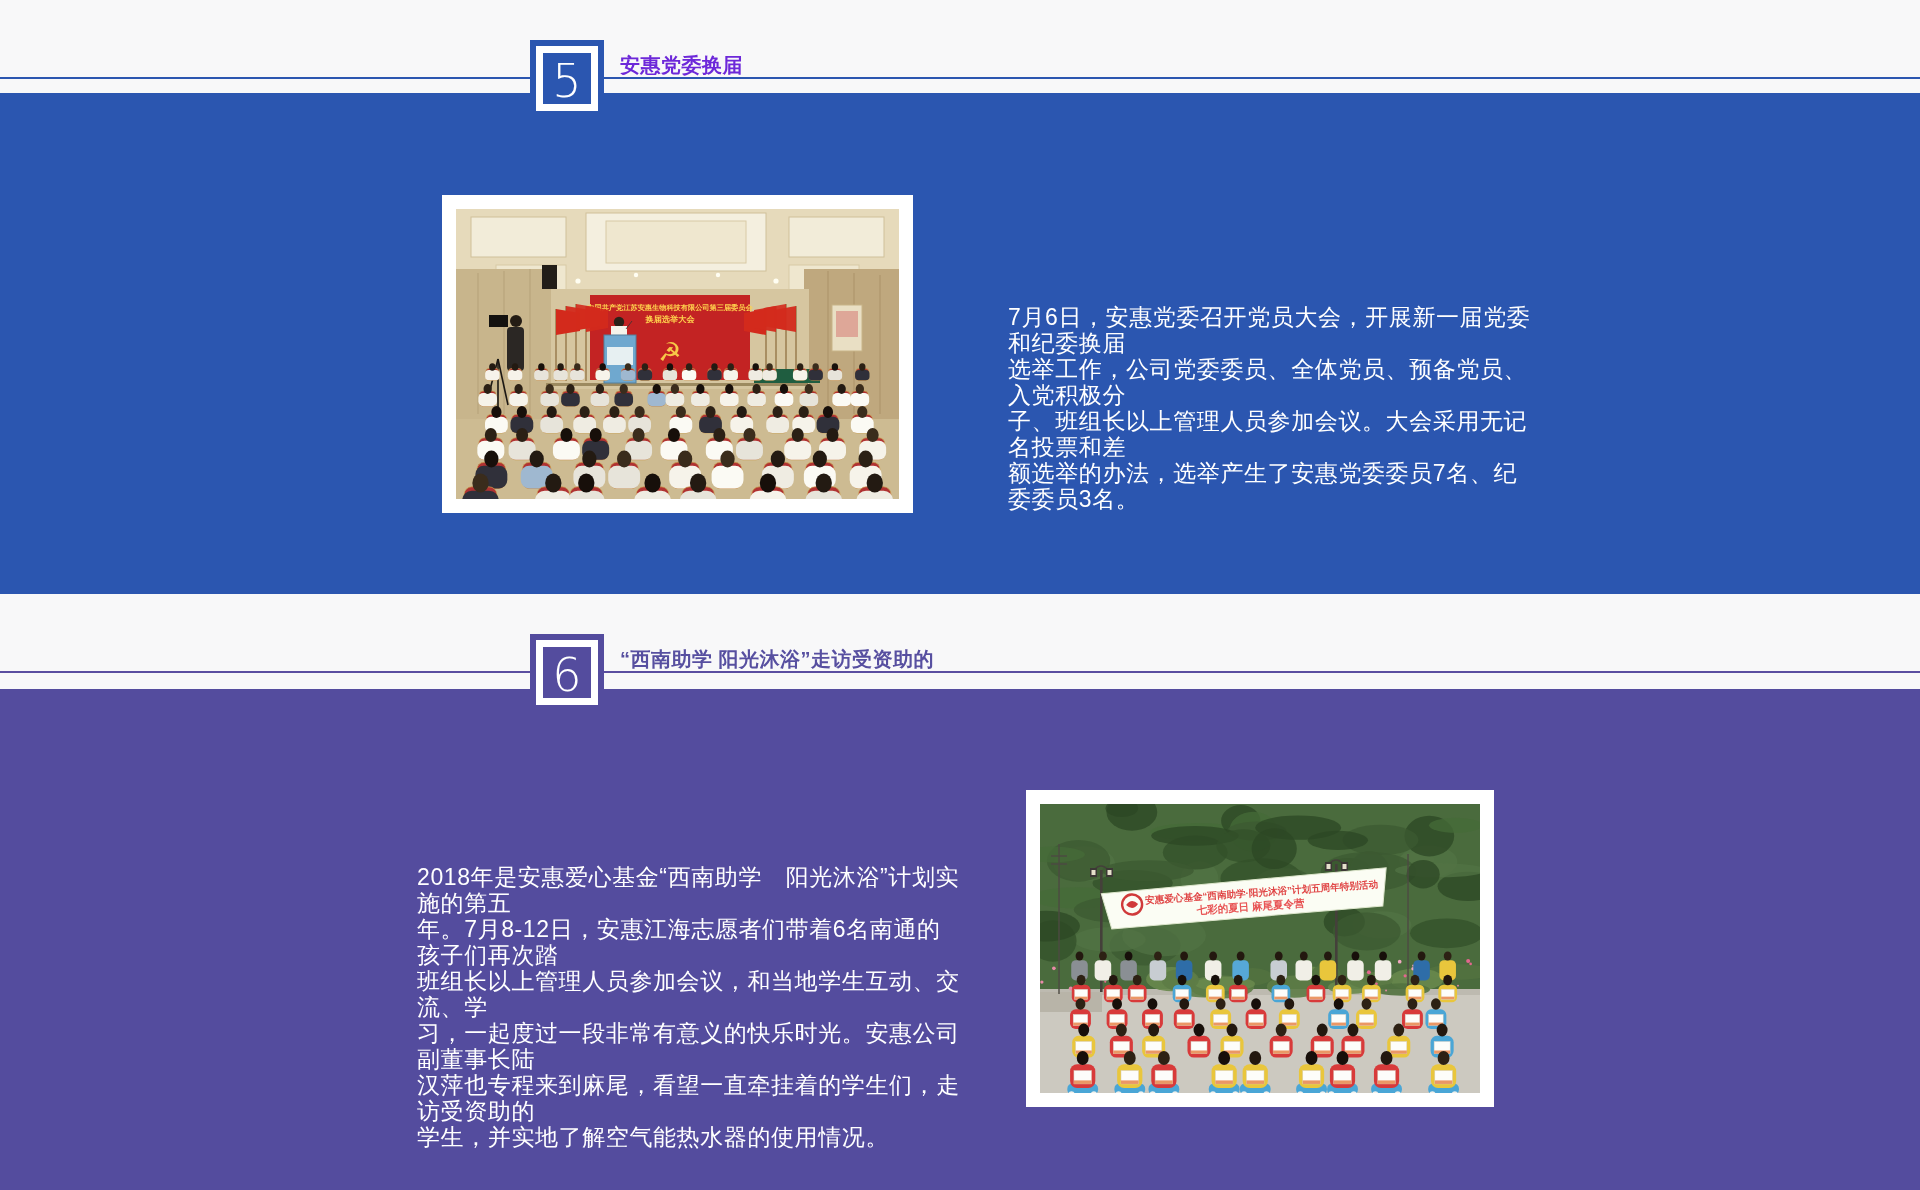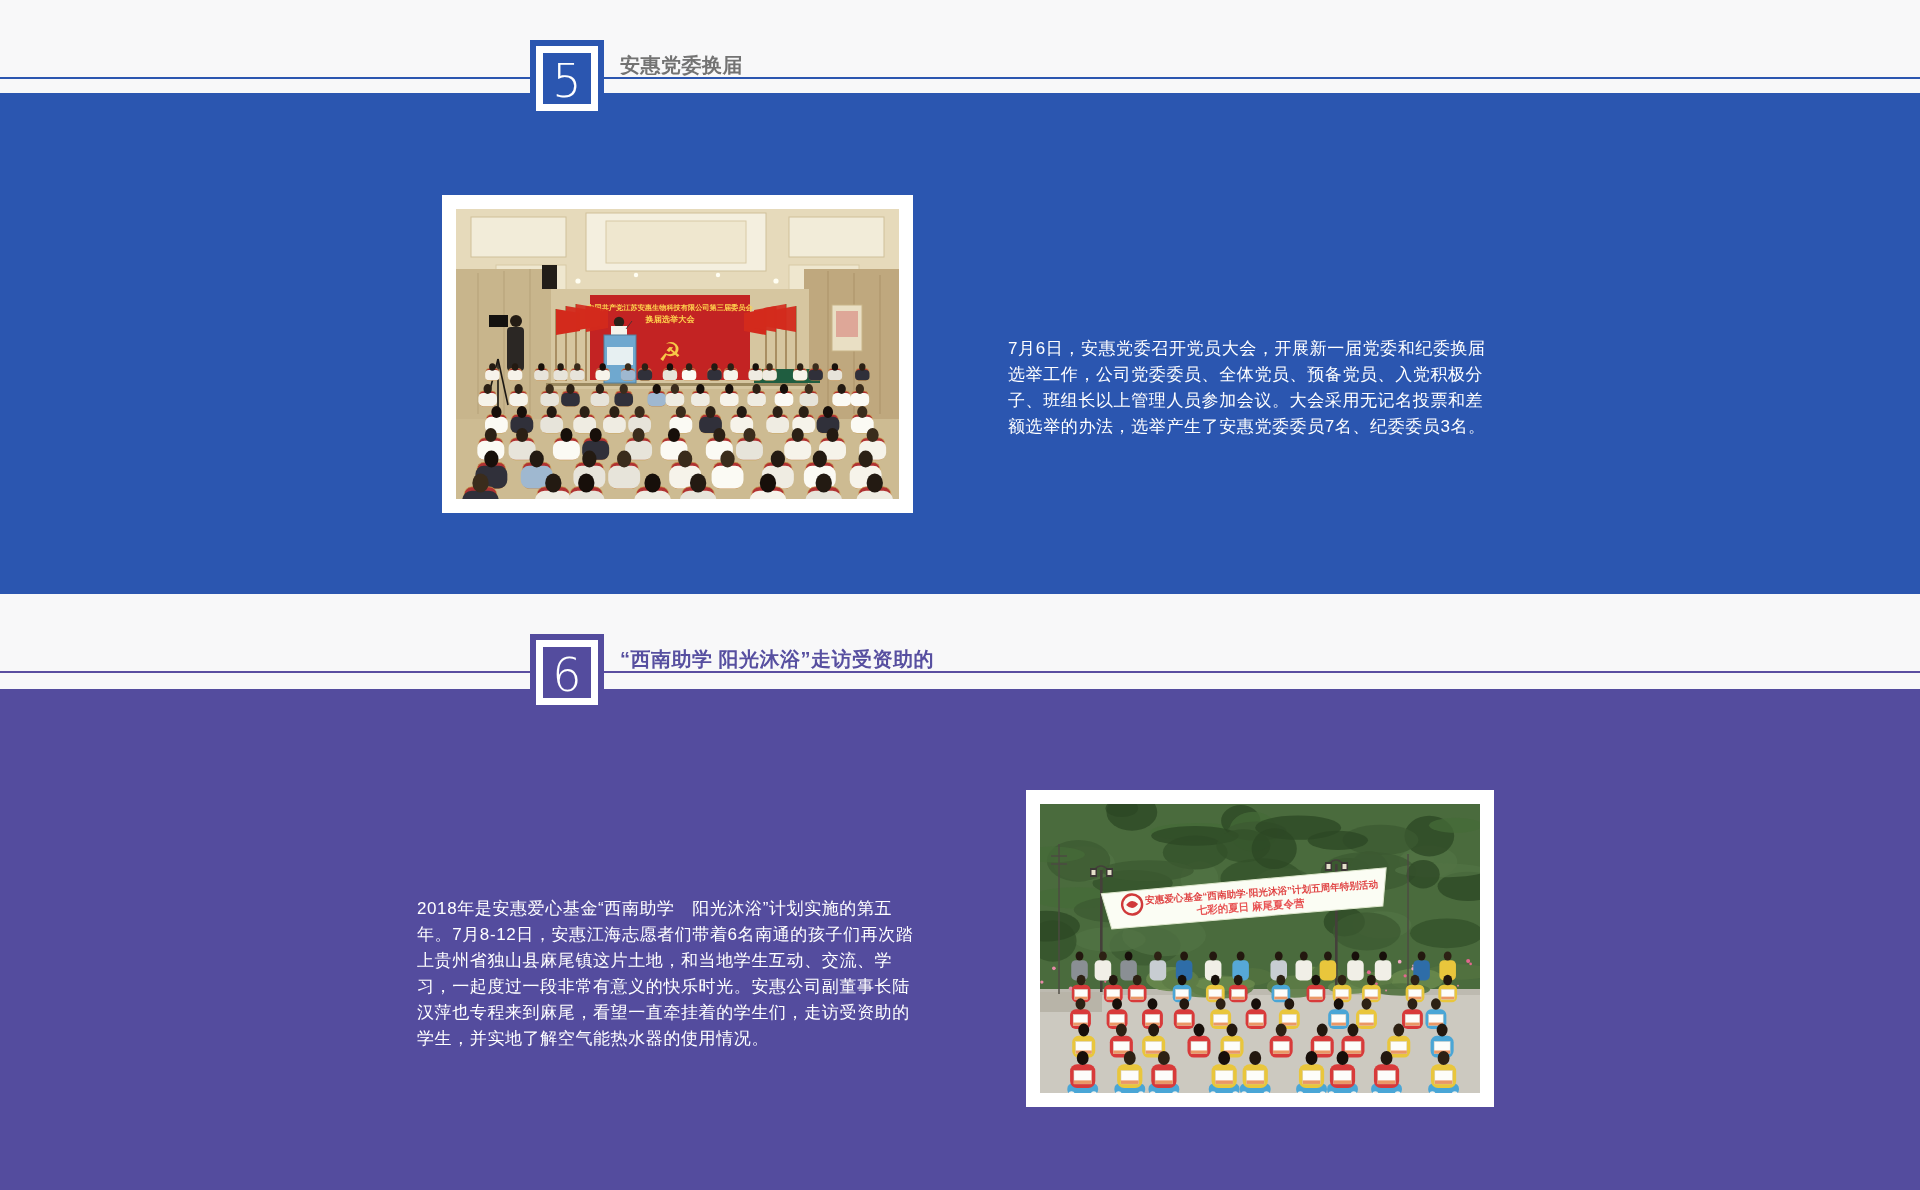--- a/index.html
+++ b/index.html
@@ -21,40 +21,40 @@
   .sec-title{
     position:absolute;z-index:3;font-size:20px;font-weight:bold;
     letter-spacing:0.5px;white-space:nowrap;
   }
   .photo{
     position:absolute;margin:0;background:#ffffff;z-index:2;
     box-sizing:border-box;padding:14px;
   }
   .photo svg{display:block;}
   .body-text{
-    position:absolute;z-index:2;color:#ffffff;font-size:17px;line-height:26px;
-    white-space:pre-line;letter-spacing:0.6px;margin-top:32px;
+    position:absolute;z-index:2;color:#ffffff;font-size:23px;line-height:26px;
+    white-space:pre-line;letter-spacing:0.6px;
   }
 </style>
 </head>
 <body>
 
 <div class="page">
 
   <div class="rule" style="top:77px;background:#2b56b0;"></div>
   <div class="band" style="top:93px;height:501px;background:#2b56b0;"></div>
 
   <div class="badge" style="left:530px;top:40px;background:#2b56b0;">
     <div class="badge-frame">
       <div class="badge-core" style="background:#2b56b0;">
         <span class="badge-num">5</span>
       </div>
     </div>
   </div>
-  <div class="sec-title" style="left:620px;top:52px;color:#737373;">安惠党委换届</div>
+  <div class="sec-title" style="left:620px;top:52px;color:#6d28d9;">安惠党委换届</div>
 
   <figure class="photo" style="left:442px;top:195px;width:471px;height:318px;">
     <svg id="photo1" width="443" height="290" viewBox="0 0 443 290">
 
       <rect x="0" y="0" width="443" height="290" fill="#cdbb92"></rect>
 
       <rect x="0" y="0" width="443" height="96" fill="#e6dabb"></rect>
       <rect x="130" y="4" width="180" height="58" fill="#f4efdf" stroke="#cfc09a"></rect>
       <rect x="150" y="12" width="140" height="42" fill="#efe7cf" stroke="#d8caa6"></rect>
       <rect x="15" y="8" width="95" height="40" fill="#f2ecd9" stroke="#cfc09a"></rect>
@@ -381,21 +381,21 @@
     <div class="badge-frame">
       <div class="badge-core" style="background:#544c9e;">
         <span class="badge-num">6</span>
       </div>
     </div>
   </div>
   <div class="sec-title" style="left:620px;top:646px;color:#574fa0;">“西南助学 阳光沐浴”走访受资助的</div>
 
   <div class="body-text" style="left:417px;top:864px;width:545px;">2018年是安惠爱心基金“西南助学　阳光沐浴”计划实施的第五
 年。7月8-12日，安惠江海志愿者们带着6名南通的孩子们再次踏
-上贵州省独山县麻尾镇这片土地，和当地学生互动、交流、学
+班组长以上管理人员参加会议，和当地学生互动、交流、学
 习，一起度过一段非常有意义的快乐时光。安惠公司副董事长陆
 汉萍也专程来到麻尾，看望一直牵挂着的学生们，走访受资助的
 学生，并实地了解空气能热水器的使用情况。</div>
 
   <figure class="photo" style="left:1026px;top:790px;width:468px;height:317px;">
     <svg id="photo2" width="440" height="289" viewBox="0 0 440 289">
 
       <rect x="0" y="0" width="440" height="195" fill="#4a6b3d"></rect>
       <g id="forest1">
           <ellipse cx="105.0635695271194" cy="141.5914560284" rx="35.59973332285881" ry="19.97774042794481" fill="#3c5a31" opacity="0.75"></ellipse>

